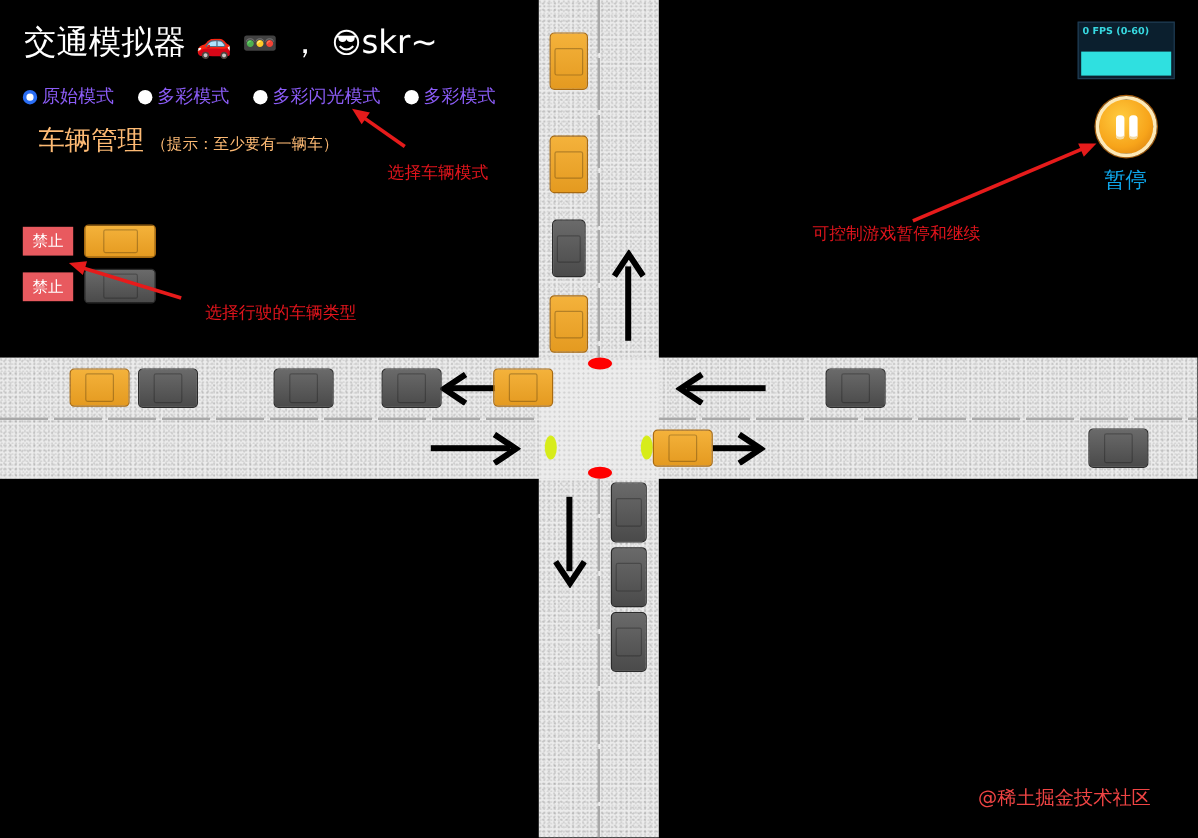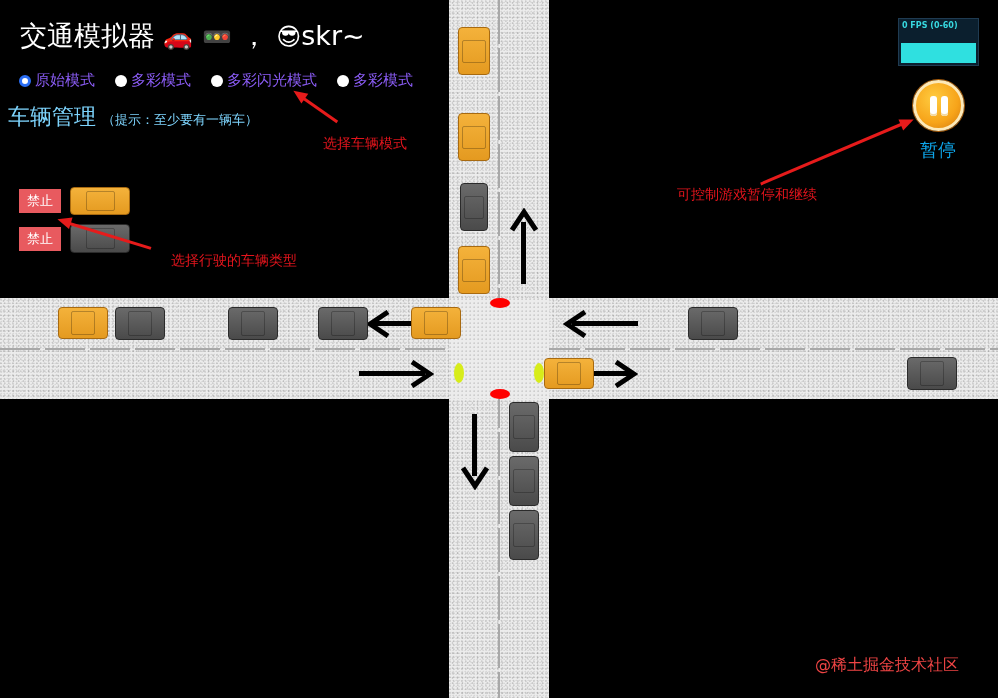--- a/index.html
+++ b/index.html
@@ -22,21 +22,21 @@
   .box-clear { position: absolute; left: 449px; top: 298px; width: 100px; height: 101px; background-color: #ececec;
     background-image: radial-gradient(circle at 30% 30%, rgba(150,150,150,.35) 0.6px, transparent 1.2px);
     background-size: 4px 4px; }
 
   .title { position: absolute; left: 20px; top: 18px; color: #fff; font-size: 27px; line-height: 36px; white-space: nowrap; }
   .title .emo { font-size: 24px; }
   .modes { position: absolute; left: 19px; top: 71px; color: #8b5cf6; font-size: 15px; display: flex; gap: 20px; white-space: nowrap; }
   .mode { display: flex; align-items: center; gap: 4px; cursor: pointer; }
   .radio { width: 12px; height: 12px; border-radius: 50%; background: #fff; display: inline-block; }
   .radio.checked { background: #fff; border: 3px solid #2a6ef5; box-shadow: inset 0 0 0 2px #fff; }
-  .mgmt-title { position: absolute; left: 8px; top: 102px; color: #7dd3fc; font-size: 22px; white-space: nowrap; }
+  .mgmt-title { position: absolute; left: 32px; top: 102px; color: #fdba74; font-size: 22px; white-space: nowrap; }
   .mgmt-title .hint { font-size: 13px; margin-left: 6px; }
 
   .vrow { position: absolute; left: 19px; display: flex; align-items: center; gap: 9px; margin-top: 40px; }
   .ban-btn { width: 42px; height: 24px; background: #e85a5f; color: #fff; font-size: 13px; border: none; display: flex; align-items: center; justify-content: center; cursor: pointer; }
 
   .annot { position: absolute; color: #e2141c; font-size: 14px; white-space: nowrap; }
   .arrow-annot { position: absolute; height: 3px; background: #e61b1b; transform-origin: 0 50%; }
   .arrow-annot::after { content: ""; position: absolute; left: -6px; top: -5px; border-right: 14px solid #e61b1b; border-top: 6.5px solid transparent; border-bottom: 6.5px solid transparent; }
 
   .fps { position: absolute; left: 898px; top: 18px; width: 81px; height: 48px; background: #0b1f2e; border: 1px solid #1f3b52; }

